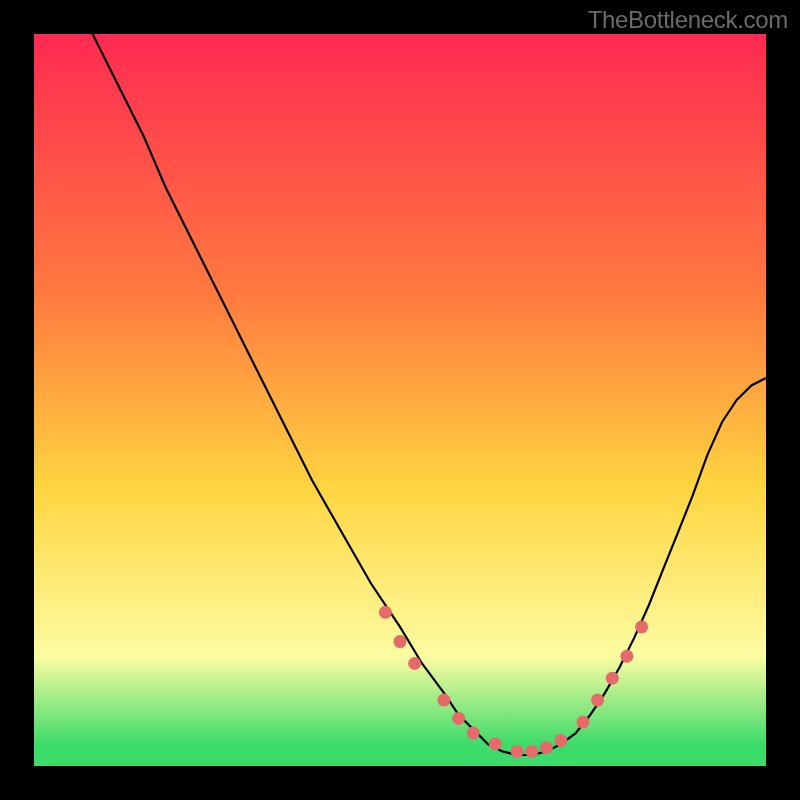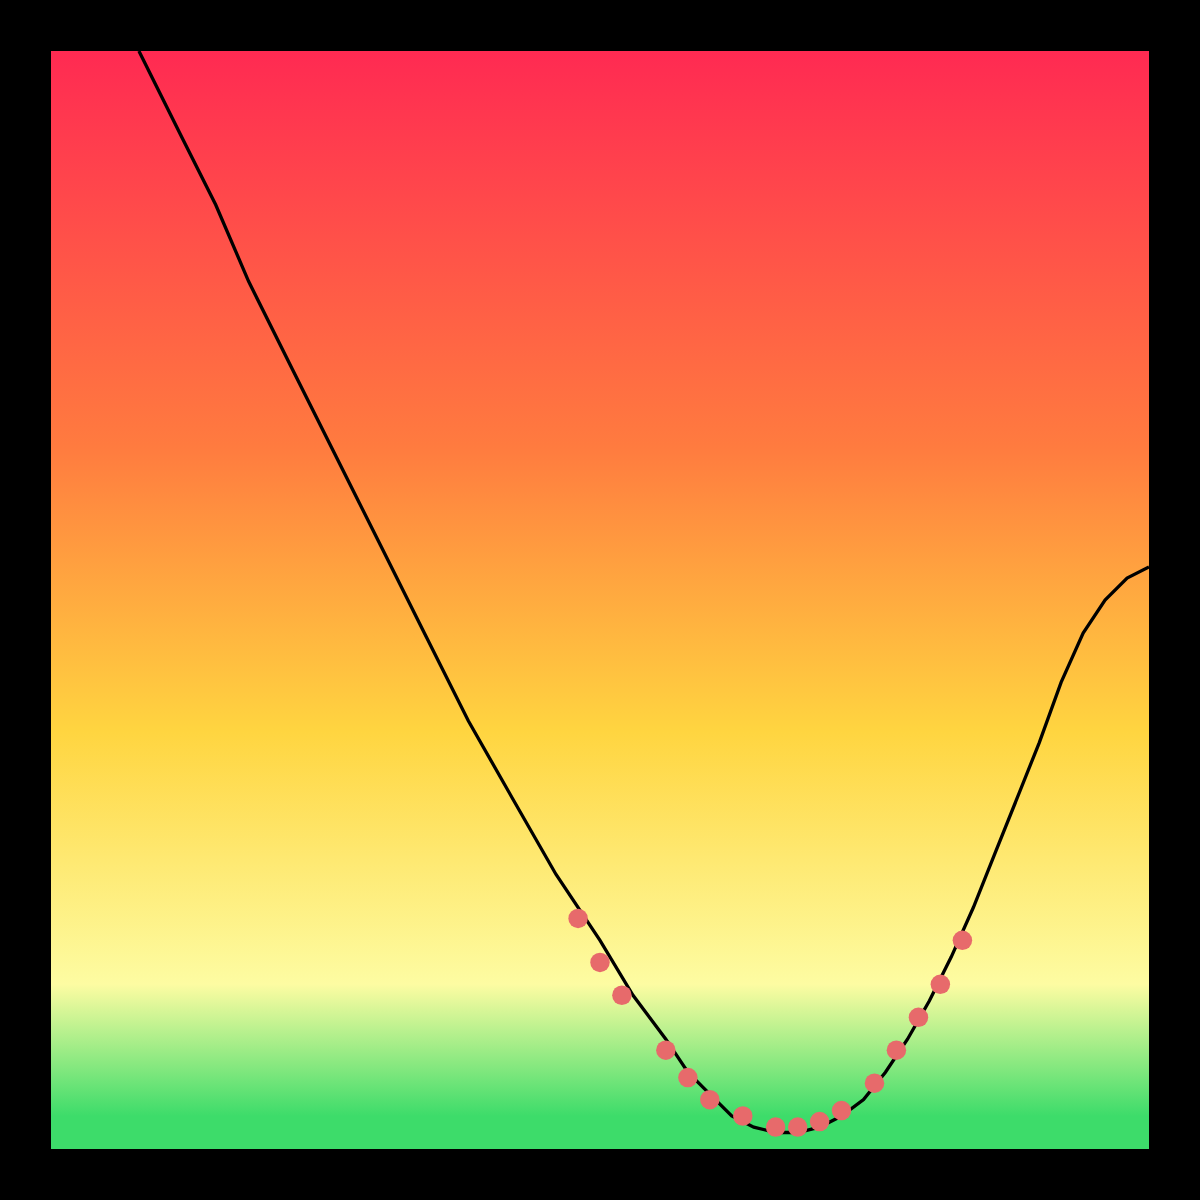--- a/index.html
+++ b/index.html
@@ -5,20 +5,21 @@
 body{margin:0;padding:0;background:#000;width:800px;height:800px;overflow:hidden;font-family:Arial,sans-serif}
 .container{position:relative;width:800px;height:800px;background:#000}
 .watermark{position:absolute;top:6px;right:12px;color:#6b6b6b;font-size:24px;font-weight:400;letter-spacing:-0.3px}
 .plot-area{position:absolute;left:34px;top:34px;width:732px;height:732px;overflow:hidden}
 svg{display:block}
 </style>
 </head>
 <body>
 
 <div class="container">
+  <div class="watermark">TheBottleneck.com</div>
   <div class="plot-area">
     <svg id="chart-svg" width="732" height="732" viewBox="0 0 732 732">
         <defs>
           <linearGradient id="bg" x1="0" y1="0" x2="0" y2="1">
             <stop offset="0" stop-color="#ff2a52"></stop>
             <stop offset="0.36" stop-color="#ff7b3f"></stop>
             <stop offset="0.62" stop-color="#ffd540"></stop>
             <stop offset="0.85" stop-color="#fdfca2"></stop>
             <stop offset="0.97" stop-color="#3ddc6a"></stop>
             <stop offset="1" stop-color="#3ddc6a"></stop>

